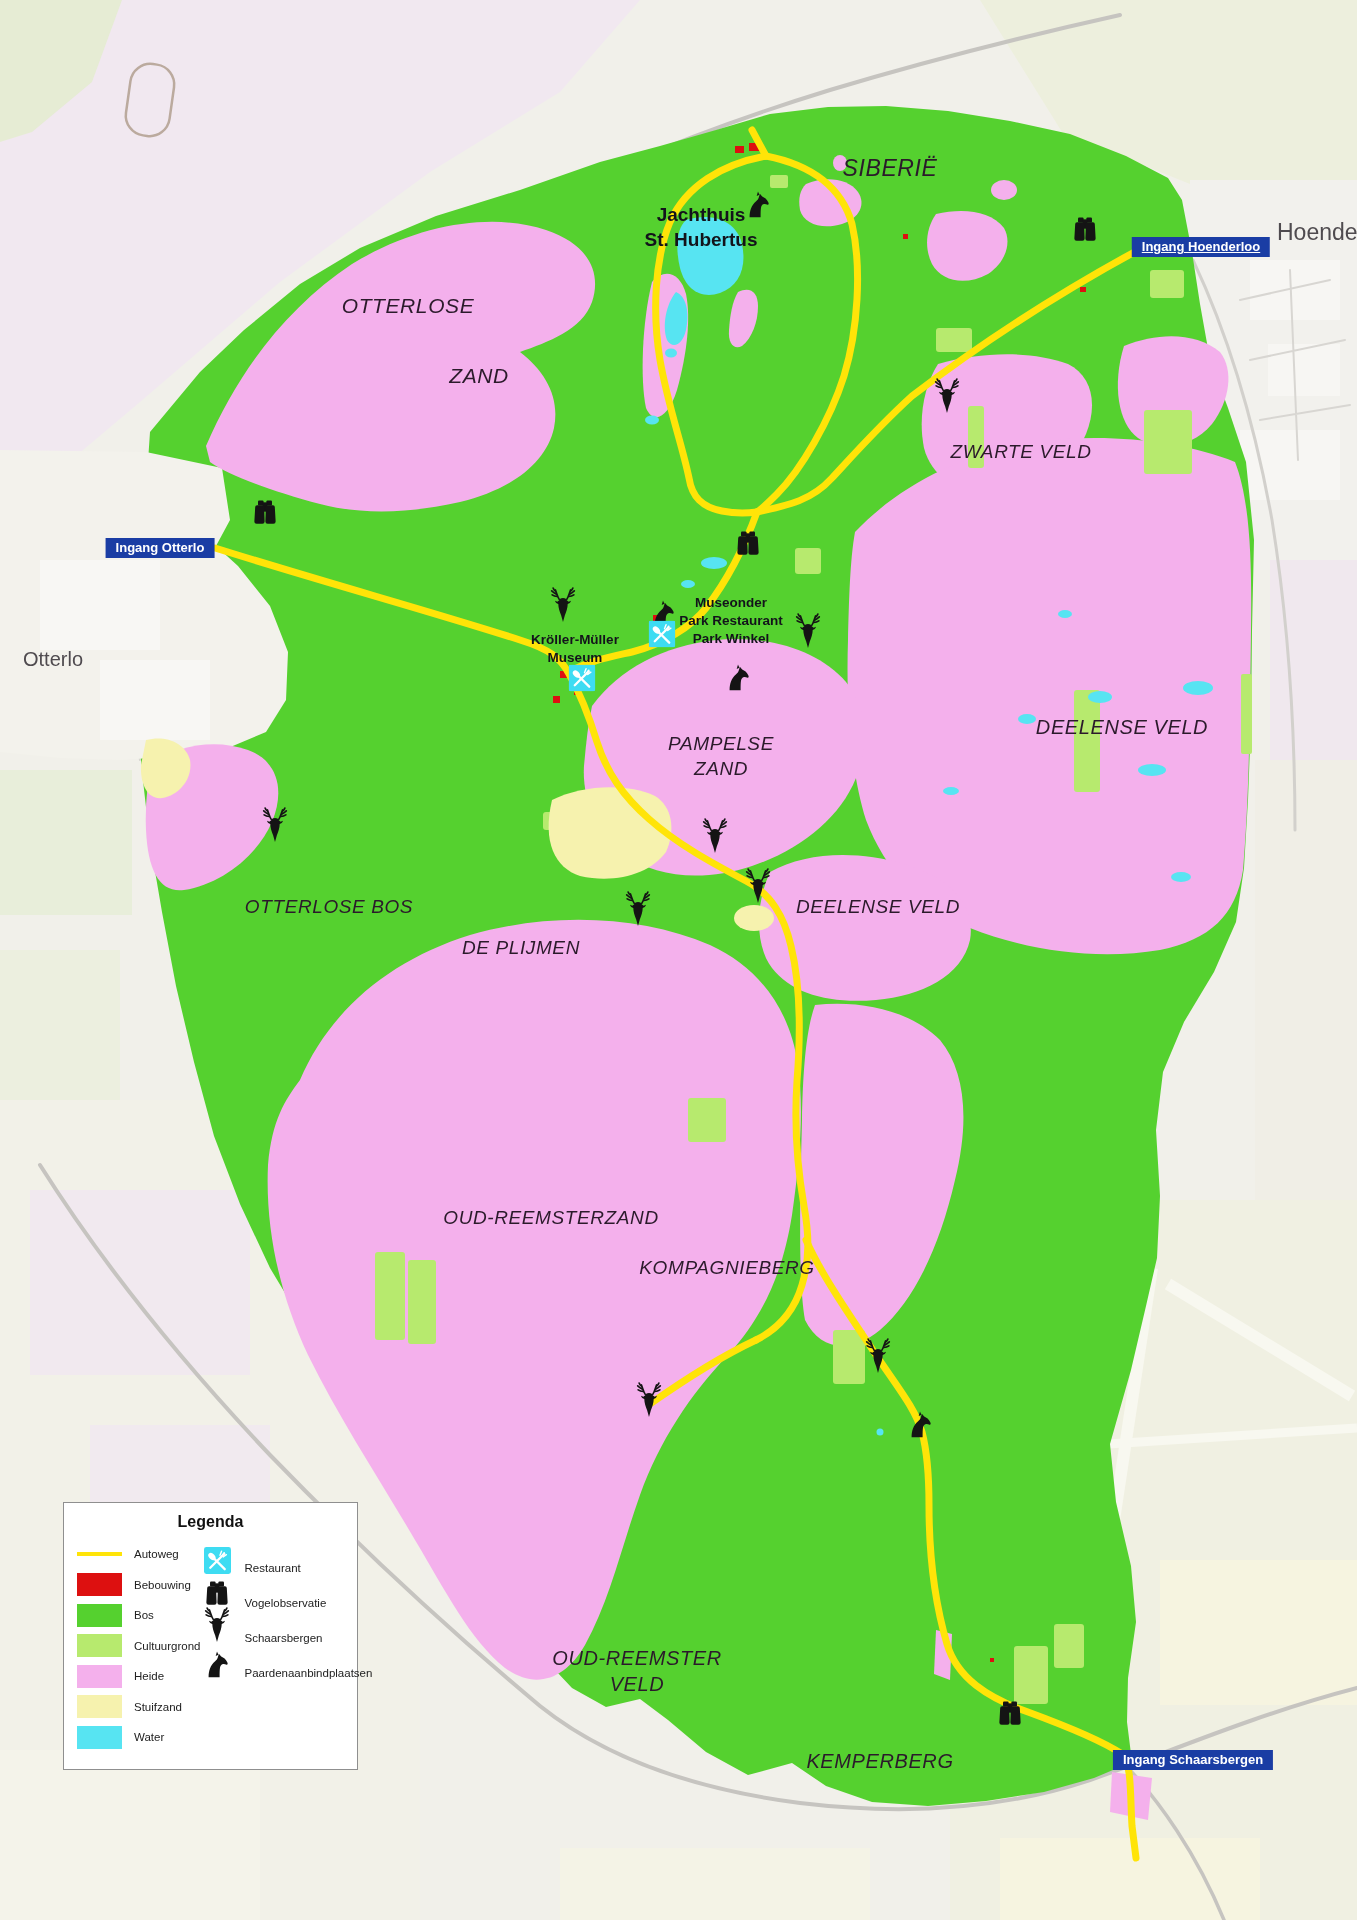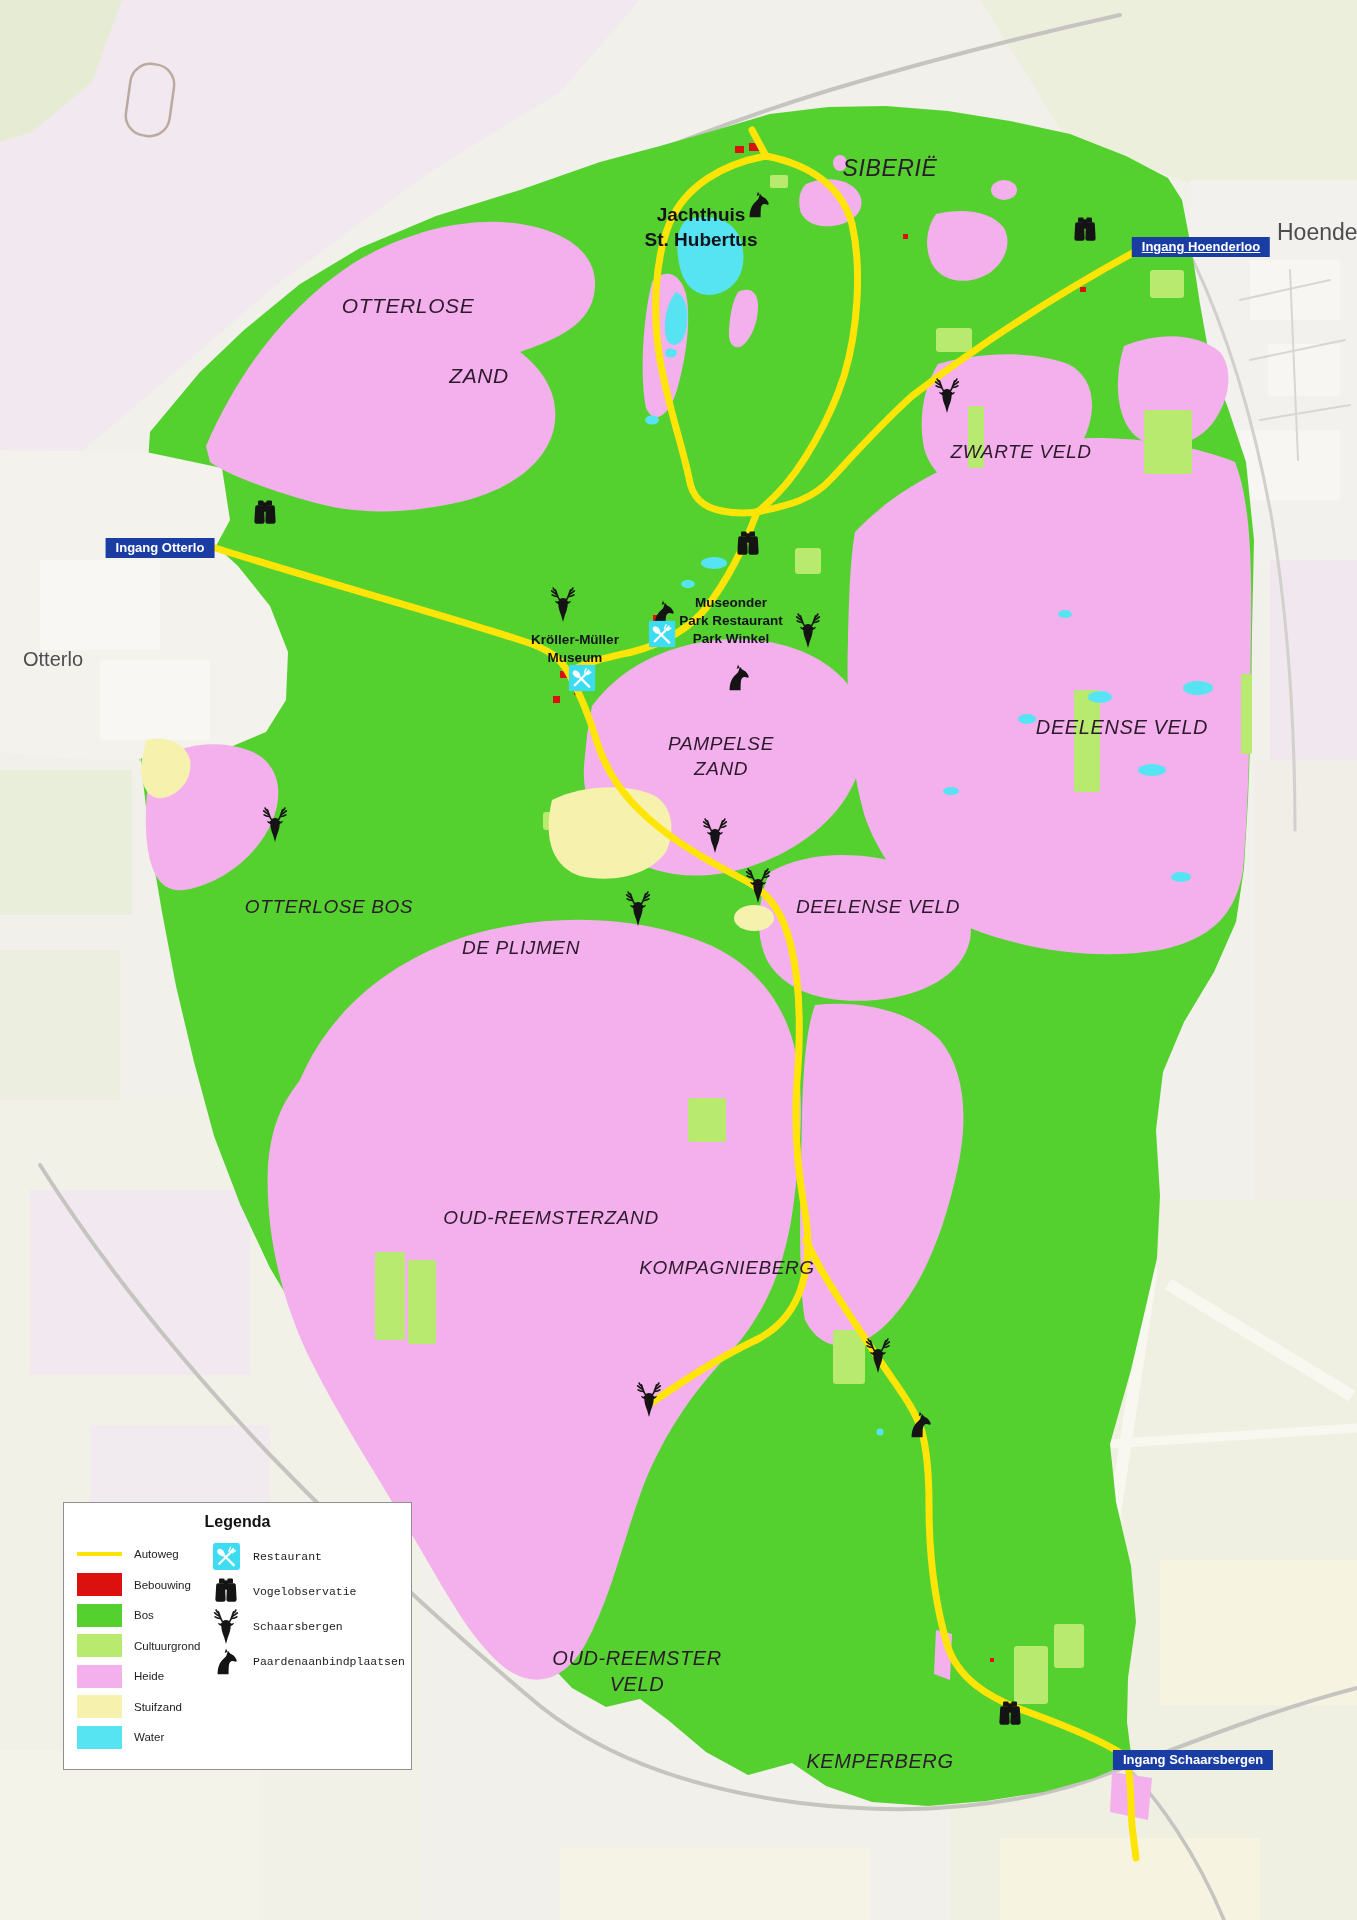--- a/index.html
+++ b/index.html
@@ -9,28 +9,28 @@
   #overlay{position:absolute;left:0;top:0;width:100%;height:100%;}
   .lbl{position:absolute;transform:translate(-50%,-50%);white-space:pre-line;
        text-align:center;pointer-events:none;line-height:1.3;}
   .region{font-style:italic;color:var(--c-label_dark);letter-spacing:.6px;}
   .poi{font-weight:bold;color:#13131b;line-height:1.32;}
   .town{color:var(--c-town_gray);}
   .town.anchor-left{transform:translate(0,-50%);text-align:left;white-space:nowrap;}
   .badge{position:absolute;transform:translate(-50%,-50%);background:var(--c-badge_blue);
          color:#fff;font-weight:bold;font-size:13px;padding:2px 10px 3px;white-space:nowrap;}
   .micon{position:absolute;transform:translate(-50%,-50%);}
-  #legend{position:absolute;left:63px;top:1502px;width:349px;height:268px;
+  #legend{position:absolute;left:63px;top:1502px;width:295px;height:268px;
           background:#fff;border:1.5px solid #8f8f8f;box-sizing:border-box;}
   .legend-title{text-align:center;font-weight:bold;font-size:16px;color:#111;margin:10px 0 8px;}
   .legend-cols{display:flex;padding:0 0 0 13px;}
   .col-areas{width:132px;}
   .col-symbols{flex:1;}
   .lrow{display:flex;align-items:center;height:30.5px;}
-  .srow{display:flex;align-items:center;height:35px;font-family:Liberation Mono, monospace;}
+  .srow{display:flex;align-items:flex-end;height:35px;}
   .swatch{width:45px;height:23px;margin-right:12px;flex:0 0 auto;}
   .swatch.line{height:4px;}
   .ltext{font-size:11.5px;color:#222;}
   .sicon{width:34px;display:flex;justify-content:center;margin-right:10px;flex:0 0 auto;}
 </style>
 </head>
 <body>
 
 <div id="stage">
 

